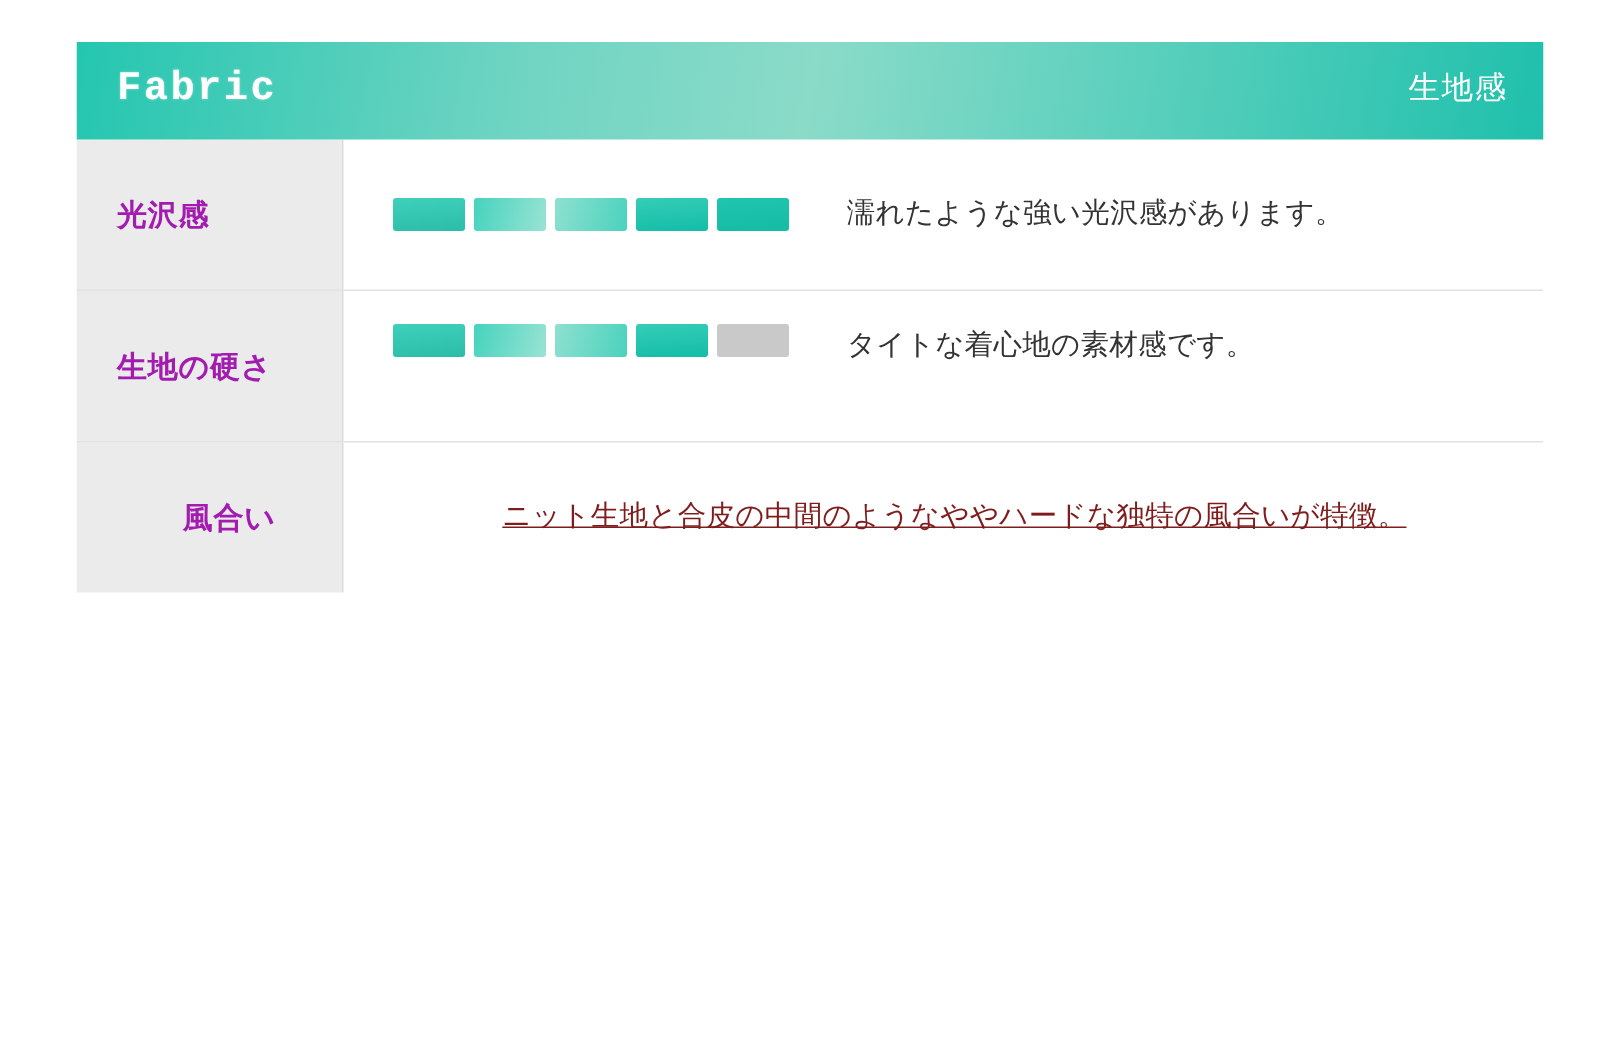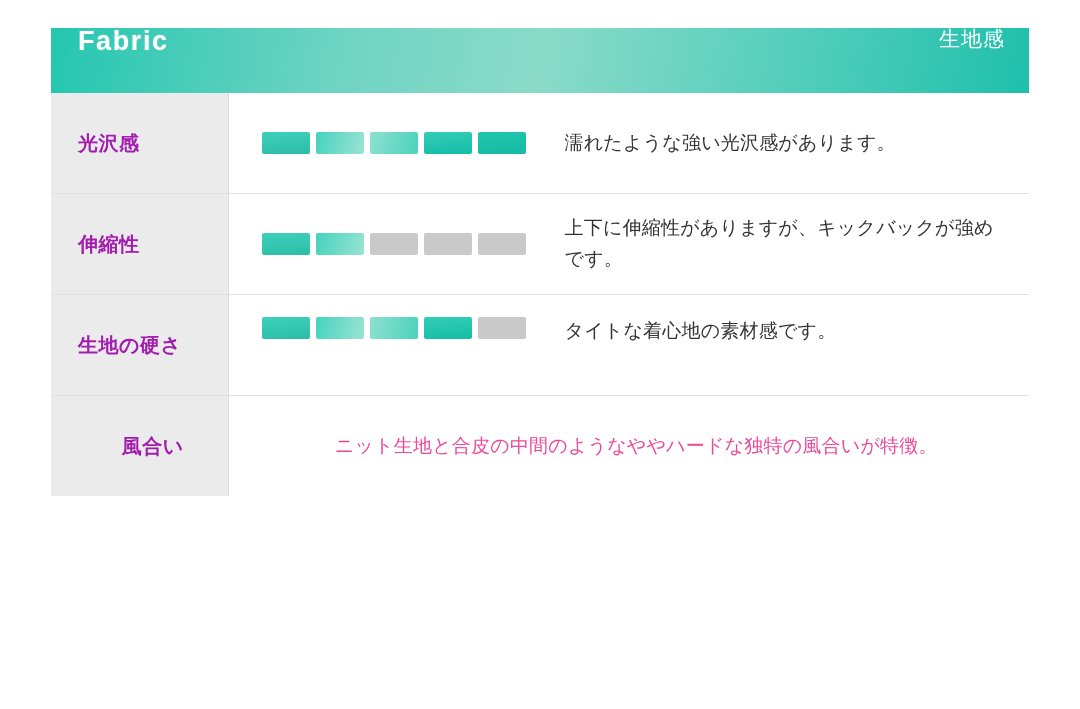--- a/index.html
+++ b/index.html
@@ -25,24 +25,25 @@
     box-sizing: border-box;
     overflow: hidden;
   }
 
   
   .card-header {
     position: relative;
     height: 65px;
     background: linear-gradient(100deg, #24c6b0 0%, #6fd4c2 30%, #8adbc8 50%, #5bd0bd 72%, #1fc0ac 100%);
     display: flex;
-    align-items: flex-start;
+    align-items: center;
     justify-content: space-between;
     padding: 0 24px 0 27px;
     box-sizing: border-box;
+    font-family: Liberation Mono, monospace;
   }
   .header-title {
     color: #ffffff;
     font-size: 27px;
     font-weight: bold;
     letter-spacing: 1.6px;
     line-height: 1;
     text-shadow: 0 0 2px rgba(255,255,255,0.35);
   }
   .header-sub {
@@ -132,23 +133,24 @@
   }
 
   
   .body-inner.full {
     padding-left: 33px;
     min-height: 100px;
   }
   .desc-full {
     font-size: 19px;
     line-height: 1.6;
-    color: #ec4899;
+    color: #7f1d1d;
     letter-spacing: 0.2px;
     padding-left: 0;
+    text-decoration: underline;
   }
 </style>
 </head>
 <body>
 
 <div class="card">
 
   <div class="card-header">
     <div class="header-title">Fabric</div>
     <div class="header-sub">生地感</div>
@@ -168,37 +170,20 @@
                 <div class="seg on-2"></div>
                 <div class="seg on-3"></div>
                 <div class="seg on-4"></div>
               </div>
               <div class="desc">濡れたような強い光沢感があります。</div>
             </div>
           </td>
         </tr>
         <tr class="row">
           <td class="cell-label">
-            <div class="label-text">伸縮性</div>
-          </td>
-          <td class="cell-body">
-            <div class="body-inner">
-              <div class="gauge">
-                <div class="seg on-0"></div>
-                <div class="seg on-1"></div>
-                <div class="seg"></div>
-                <div class="seg"></div>
-                <div class="seg"></div>
-              </div>
-              <div class="desc">上下に伸縮性がありますが、キックバックが強めです。</div>
-            </div>
-          </td>
-        </tr>
-        <tr class="row">
-          <td class="cell-label">
             <div class="label-text">生地の硬さ</div>
           </td>
           <td class="cell-body">
             <div class="body-inner top-align">
               <div class="gauge">
                 <div class="seg on-0"></div>
                 <div class="seg on-1"></div>
                 <div class="seg on-2"></div>
                 <div class="seg on-3"></div>
                 <div class="seg"></div>

